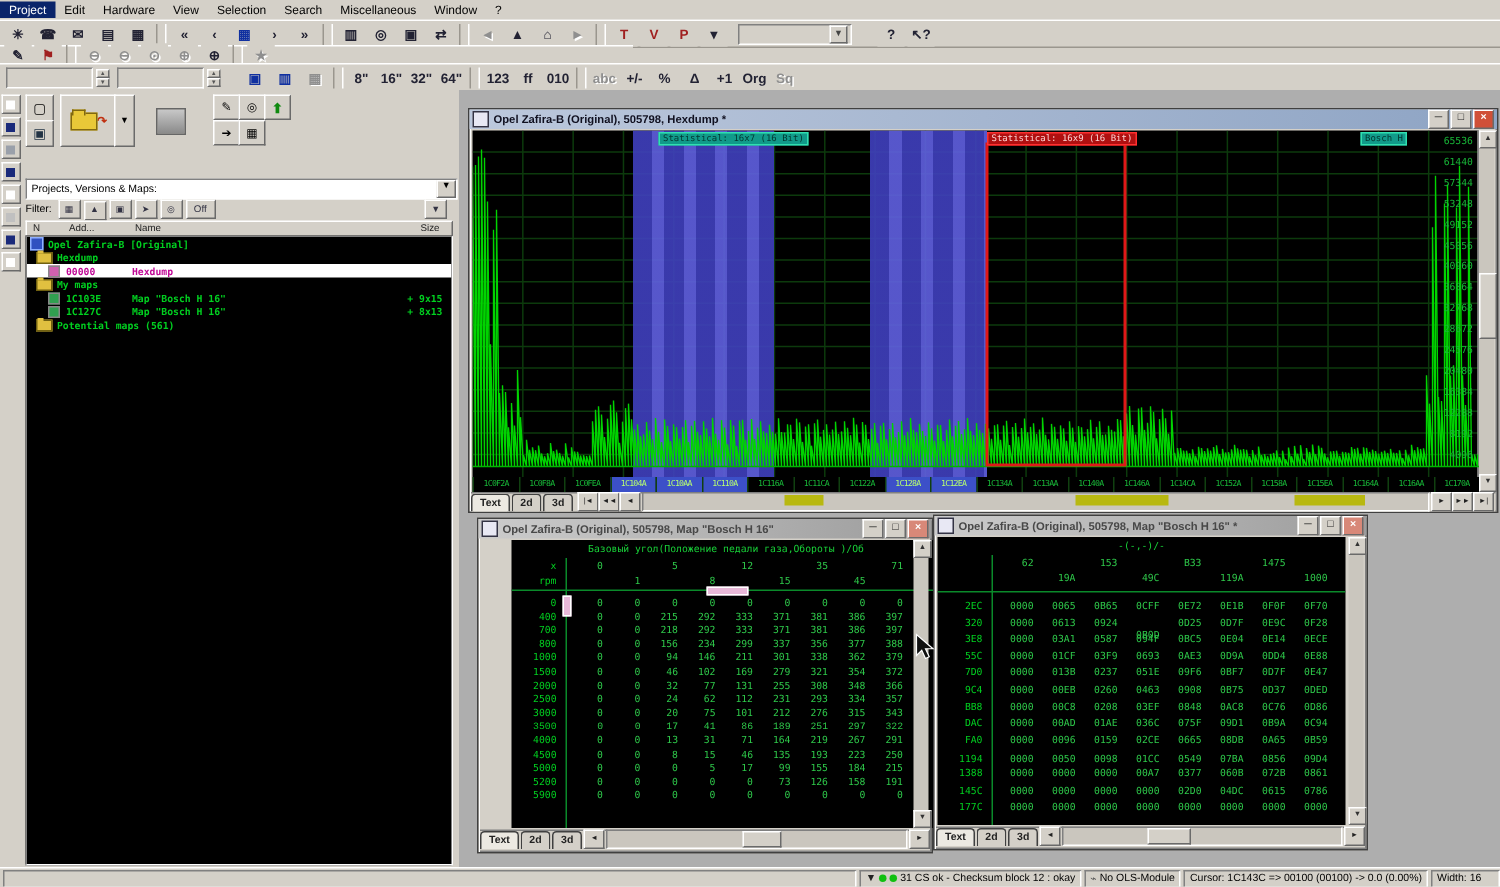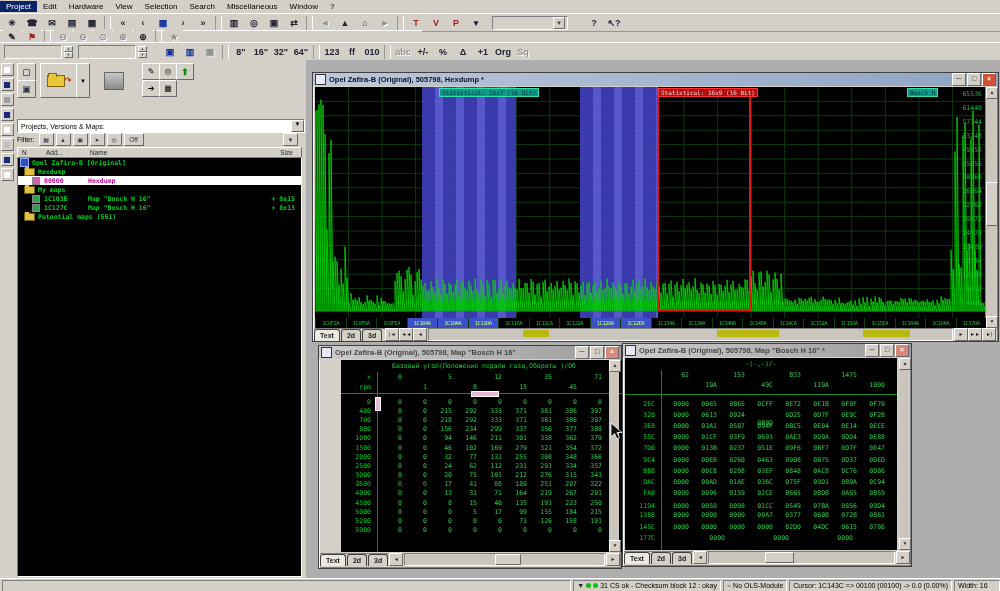--- a/index.html
+++ b/index.html
@@ -835,21 +835,21 @@
               <span class="mlab" style="width: 30px; padding-right: 6px;">145C</span>
               <span class="mval" style="width: 28px;">0000</span>
               <span class="mval" style="width: 28px;">0000</span>
               <span class="mval" style="width: 28px;">0000</span>
               <span class="mval" style="width: 28px;">0000</span>
               <span class="mval" style="width: 28px;">02D0</span>
               <span class="mval" style="width: 28px;">04DC</span>
               <span class="mval" style="width: 28px;">0615</span>
               <span class="mval" style="width: 28px;">0786</span>
             </div>
-            <div class="mrow" style="height: 11.2px; font-size: 6.5px; gap: 36px;">
+            <div class="mrow" style="height: 11.2px; font-size: 6.5px;">
               <span class="mlab" style="width: 30px; padding-right: 6px;">177C</span>
               <span class="mval" style="width: 28px;">0000</span>
               <span class="mval" style="width: 28px;">0000</span>
               <span class="mval" style="width: 28px;">0000</span>
               <span class="mval" style="width: 28px;">0000</span>
               <span class="mval" style="width: 28px;">0000</span>
               <span class="mval" style="width: 28px;">0000</span>
               <span class="mval" style="width: 28px;">0000</span>
               <span class="mval" style="width: 28px;">0000</span>
             </div>

